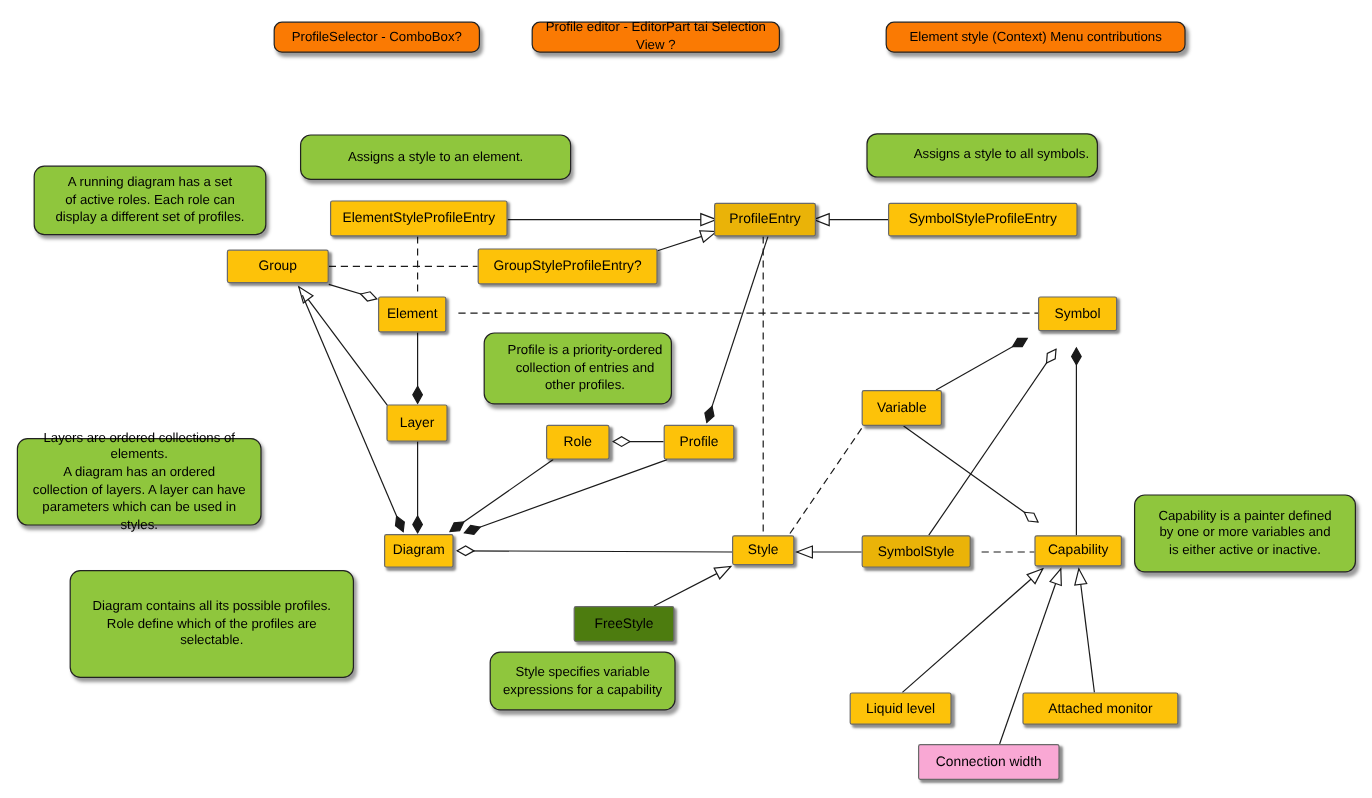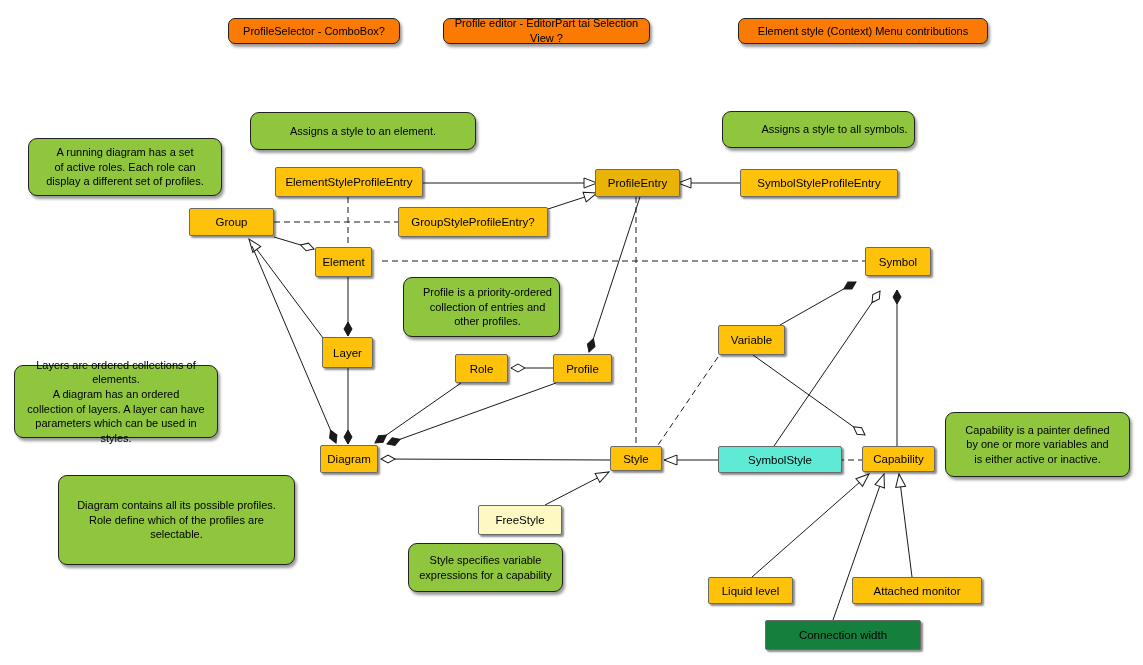--- a/index.html
+++ b/index.html
@@ -75,26 +75,26 @@
     <div class="cls" style="left: 189px; top: 208px; width: 85px; height: 28px; background: rgb(253, 194, 9); border-color: rgb(106, 106, 106);">Group</div>
     <div class="cls" style="left: 398px; top: 207px; width: 150px; height: 30px; background: rgb(253, 194, 9); border-color: rgb(106, 106, 106);">GroupStyleProfileEntry?</div>
     <div class="cls" style="left: 315px; top: 247px; width: 57px; height: 30px; background: rgb(253, 194, 9); border-color: rgb(106, 106, 106);">Element</div>
     <div class="cls" style="left: 865px; top: 247px; width: 66px; height: 29px; background: rgb(253, 194, 9); border-color: rgb(106, 106, 106);">Symbol</div>
     <div class="cls" style="left: 322px; top: 337px; width: 51px; height: 31px; background: rgb(253, 194, 9); border-color: rgb(106, 106, 106);">Layer</div>
     <div class="cls" style="left: 455px; top: 354px; width: 53px; height: 29px; background: rgb(253, 194, 9); border-color: rgb(106, 106, 106);">Role</div>
     <div class="cls" style="left: 553px; top: 354px; width: 59px; height: 29px; background: rgb(253, 194, 9); border-color: rgb(106, 106, 106);">Profile</div>
     <div class="cls" style="left: 718px; top: 325px; width: 67px; height: 30px; background: rgb(253, 194, 9); border-color: rgb(106, 106, 106);">Variable</div>
     <div class="cls" style="left: 320px; top: 445px; width: 58px; height: 28px; background: rgb(253, 194, 9); border-color: rgb(106, 106, 106);">Diagram</div>
     <div class="cls" style="left: 610px; top: 446px; width: 52px; height: 25px; background: rgb(253, 194, 9); border-color: rgb(106, 106, 106);">Style</div>
-    <div class="cls" style="left: 718px; top: 446px; width: 124px; height: 27px; background: #5eead4; border-color: rgb(106, 106, 106);">SymbolStyle</div>
+    <div class="cls" style="left: 718px; top: 446px; width: 91px; height: 27px; background: #eab308; border-color: rgb(106, 106, 106);">SymbolStyle</div>
     <div class="cls" style="left: 862px; top: 446px; width: 73px; height: 26px; background: rgb(253, 194, 9); border-color: rgb(106, 106, 106);">Capability</div>
-    <div class="cls" style="left: 478px; top: 505px; width: 84px; height: 30px; background: #fef9c3; border-color: rgb(106, 106, 106);">FreeStyle</div>
+    <div class="cls" style="left: 478px; top: 505px; width: 84px; height: 30px; background: #4d7c0f; border-color: rgb(106, 106, 106);">FreeStyle</div>
     <div class="cls" style="left: 708px; top: 577px; width: 85px; height: 27px; background: rgb(253, 194, 9); border-color: rgb(106, 106, 106);">Liquid level</div>
     <div class="cls" style="left: 852px; top: 577px; width: 130px; height: 27px; background: rgb(253, 194, 9); border-color: rgb(106, 106, 106);">Attached monitor</div>
-    <div class="cls" style="left: 765px; top: 620px; width: 156px; height: 30px; background: #15803d; border-color: rgb(106, 106, 106);">Connection width</div>
+    <div class="cls" style="left: 765px; top: 620px; width: 118px; height: 30px; background: #f9a8d4; border-color: rgb(106, 106, 106);">Connection width</div>
     <div class="note green" style="left: 28px; top: 138px; width: 194px; height: 58px; background: rgb(143, 198, 61);">A running diagram has a set
 of active roles. Each role can
 display a different set of profiles.</div>
     <div class="note green" style="left: 250px; top: 112px; width: 226px; height: 38px; background: rgb(143, 198, 61);">Assigns a style to an element.</div>
     <div class="note green" style="left: 722px; top: 111px; width: 193px; height: 37px; background: rgb(143, 198, 61); padding-left: 36px;">Assigns a style to all symbols.</div>
     <div class="note green" style="left: 403px; top: 277px; width: 157px; height: 60px; background: rgb(143, 198, 61); padding-left: 16px;">Profile is a priority-ordered
 collection of entries and
 other profiles.</div>
     <div class="note green" style="left: 14px; top: 365px; width: 204px; height: 73px; background: rgb(143, 198, 61);">Layers are ordered collections of elements.
 A diagram has an ordered

